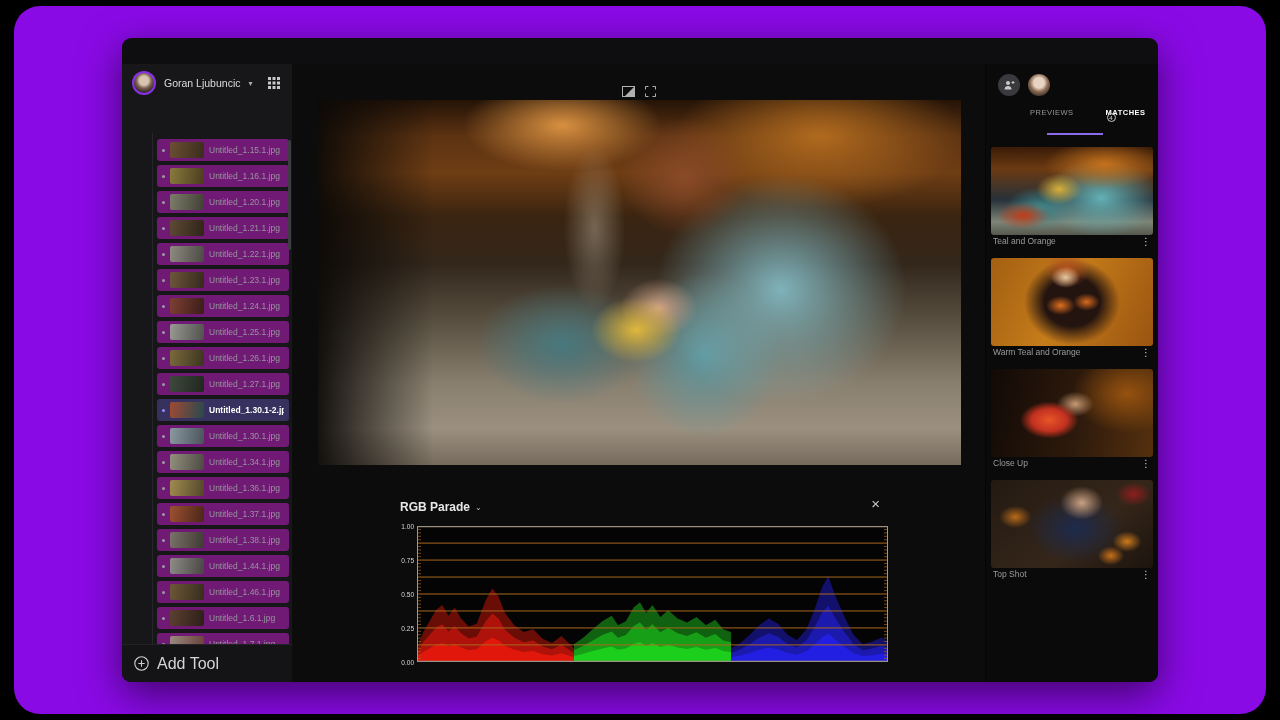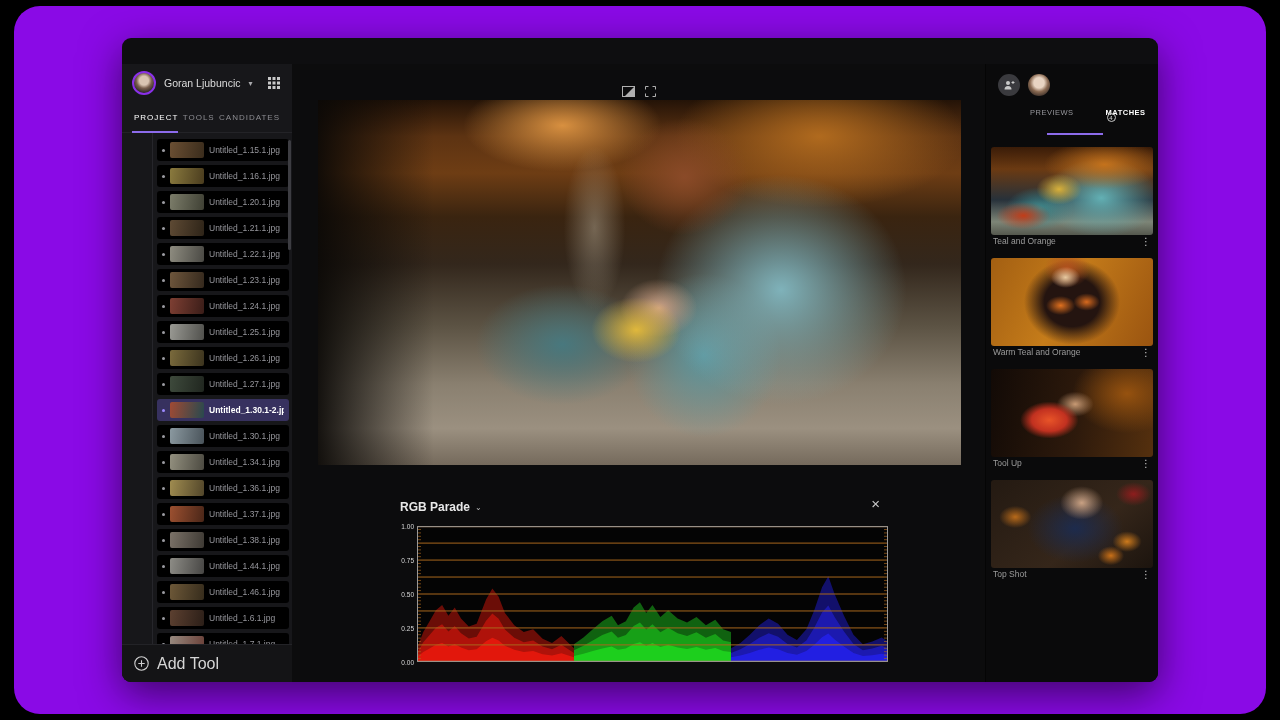--- a/index.html
+++ b/index.html
@@ -36,21 +36,21 @@
   .grid-icon { margin-left:auto; display:flex; }
   .proj-tabs { height:31px; display:flex; align-items:center; gap:0; padding:0 12px;
                position:relative; border-bottom:1px solid #232327; justify-content:space-between; }
   .proj-tab { font-size:8px; letter-spacing:1px; color:#8d8d92; cursor:default; }
   .proj-tab.active { color:#ffffff; }
   .proj-underline { position:absolute; bottom:-1px; left:10px; width:46px; height:2px; background:var(--accent); }
 
   .file-list { position:absolute; top:69px; bottom:38px; left:0; right:0;
                padding:6px 3px 0 35px; overflow:hidden; }
   .file-list::before { content:""; position:absolute; left:30px; top:0; bottom:0; width:1px; background:#26262b; }
-  .file-row { height:22px; margin-bottom:4px; background:#000000; border-radius:3px;
+  .file-row { height:22px; margin-bottom:4px; background:#701a75; border-radius:3px;
               display:flex; align-items:center; gap:5px; padding:0 5px; width:132px; }
   .file-row.selected { background:var(--selection); }
   .file-dot { width:3px; height:3px; border-radius:50%; background:#9a9aa0; flex:none; }
   .file-row.selected .file-dot { background:#9d8bff; }
   .file-thumb { width:34px; height:16px; border-radius:2px; flex:none; }
   .file-name { font-size:8.5px; color:#96969c; white-space:nowrap; overflow:hidden; }
   .file-row.selected .file-name { color:#fff; font-weight:bold; }
   .scrollbar-thumb { position:absolute; right:1px; top:76px; width:3px; height:110px;
                      background:#3d3d42; border-radius:2px; }
 
@@ -167,26 +167,20 @@
                 <rect x="4.5" y="4.5" width="3" height="3"></rect>
                 <rect x="9" y="4.5" width="3" height="3"></rect>
               <rect x="0" y="9" width="3" height="3"></rect>
                 <rect x="4.5" y="9" width="3" height="3"></rect>
                 <rect x="9" y="9" width="3" height="3"></rect>
             </g>
           </svg>
         </span>
       </div>
 
-      <div class="proj-tabs">
-        <div class="proj-underline"></div>
-      <span class="proj-tab active">PROJECT</span>
-          <span class="proj-tab">TOOLS</span>
-          <span class="proj-tab">CANDIDATES</span>
-        </div>
 
       <div class="file-list">
           <div class="file-row">
             <span class="file-dot"></span>
             <span class="file-thumb" style="background: linear-gradient(100deg, rgb(107, 79, 51) 0%, rgb(58, 44, 28) 100%);"></span>
             <span class="file-name">Untitled_1.15.1.jpg</span>
           </div>
           <div class="file-row">
             <span class="file-dot"></span>
             <span class="file-thumb" style="background: linear-gradient(100deg, rgb(138, 122, 62) 0%, rgb(74, 60, 30) 100%);"></span>
@@ -440,21 +434,21 @@
           <div class="match-card">
             <div class="match-thumb mt1"></div>
             <div class="match-meta">
               <span class="match-name">Warm Teal and Orange</span>
               <span class="kebab">⋮</span>
             </div>
           </div>
           <div class="match-card">
             <div class="match-thumb mt2"></div>
             <div class="match-meta">
-              <span class="match-name">Tool Up</span>
+              <span class="match-name">Close Up</span>
               <span class="kebab">⋮</span>
             </div>
           </div>
           <div class="match-card">
             <div class="match-thumb mt3"></div>
             <div class="match-meta">
               <span class="match-name">Top Shot</span>
               <span class="kebab">⋮</span>
             </div>
           </div>

